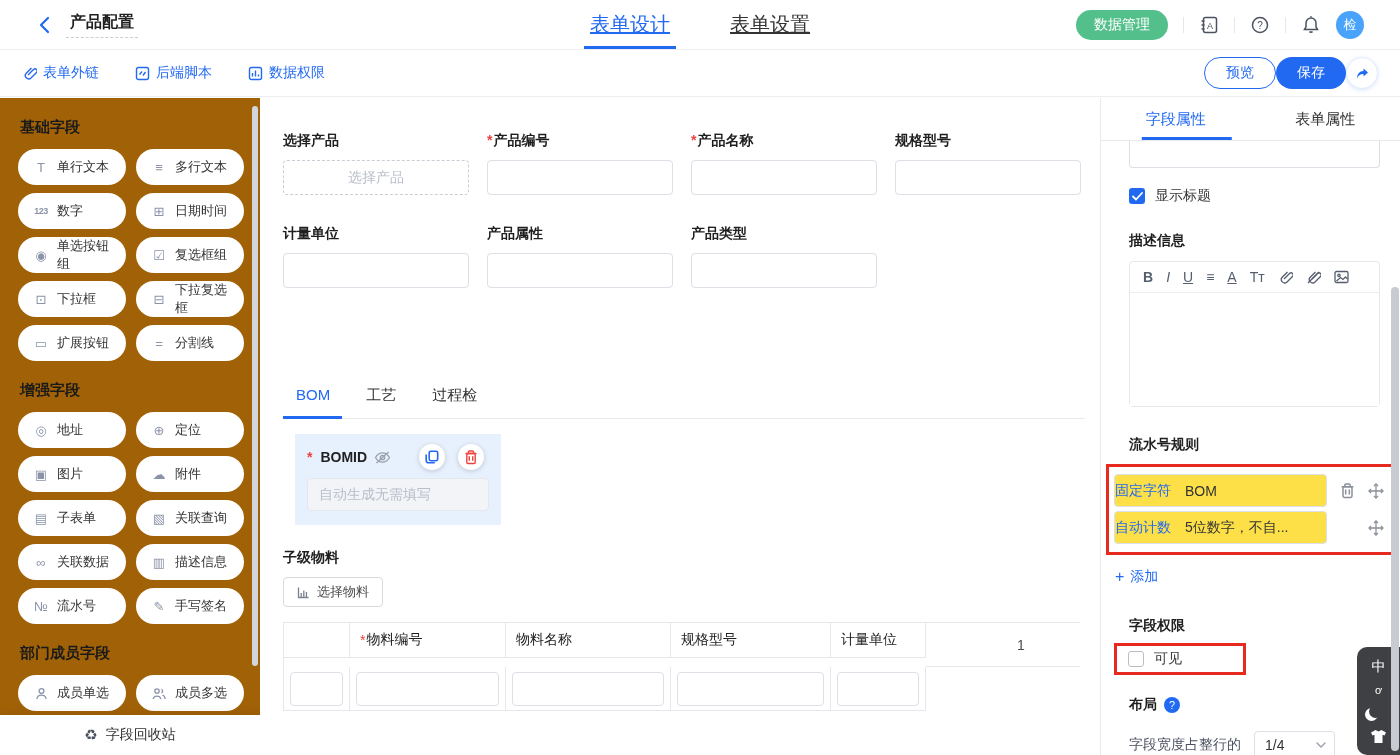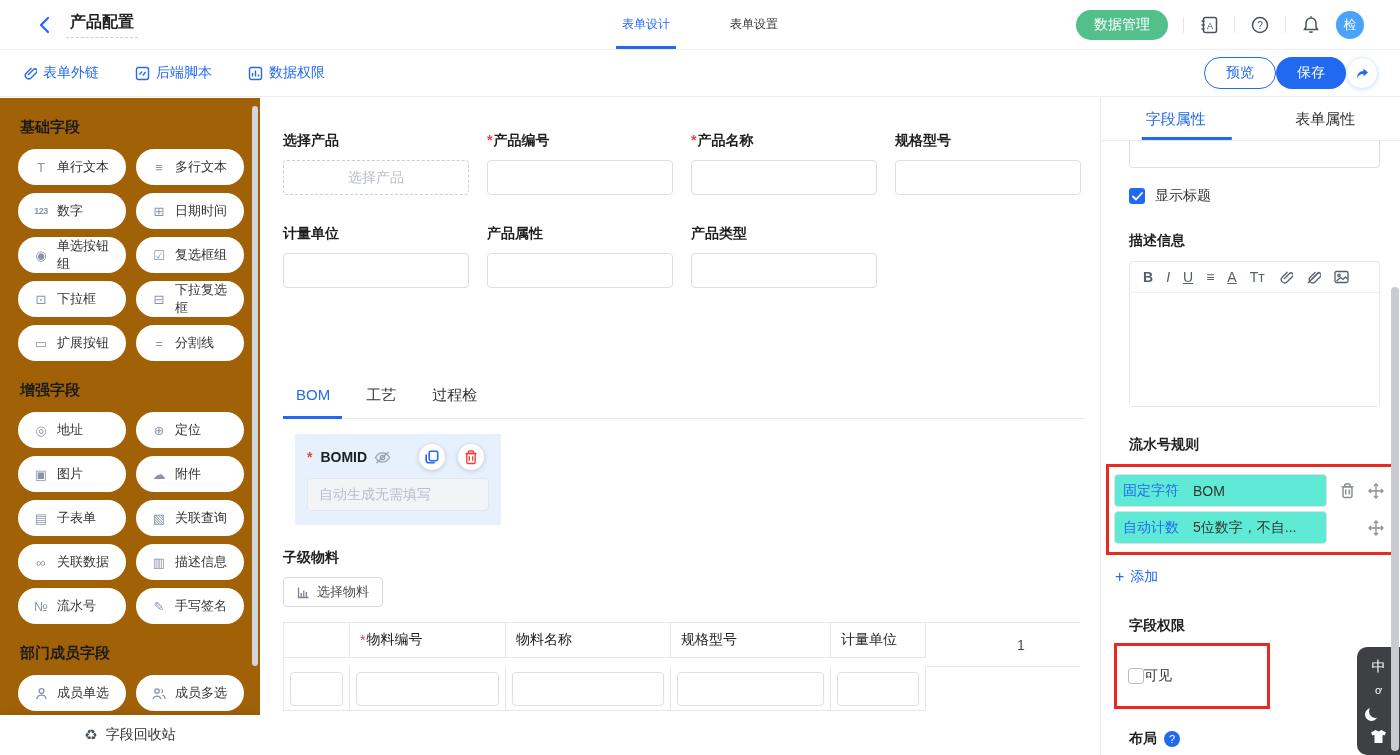--- a/index.html
+++ b/index.html
@@ -5,21 +5,21 @@
   * { margin:0; padding:0; box-sizing:border-box; }
   html,body { width:1400px; height:755px; overflow:hidden; }
   body { font-family:"Liberation Sans","DejaVu Sans",sans-serif; background:#fff; color:#333; font-size:14px; position:relative; }
   svg { display:block; }
 
   
   .topbar { height:50px; background:#fff; border-bottom:1px solid #eceef2; display:flex; align-items:center; padding:0 36px; position:relative; }
   .back-btn { display:flex; align-items:center; margin-right:12px; cursor:pointer; }
   .doc-title { font-size:16px; font-weight:bold; color:#1f1f1f; border-bottom:1px dashed #c9ced6; padding:0 4px 4px; }
   .top-tabs { position:absolute; left:50%; transform:translateX(-50%); display:flex; gap:60px; height:100%; align-items:center; }
-  .top-tab { font-size:12px; color:#333; height:100%; display:flex; align-items:center; position:relative; cursor:pointer; }
+  .top-tab { font-size:20px; color:#333; height:100%; display:flex; align-items:center; position:relative; cursor:pointer;text-decoration:underline; }
   .top-tab.active { color:#2269f2; }
   .top-tab.active::after { content:""; position:absolute; left:-6px; right:-6px; bottom:0; height:3px; background:#2269f2; }
   .topbar-right { margin-left:auto; display:flex; align-items:center; gap:15px; }
   .btn-green { height:30px; border-radius:15px; padding:0 18px; background:#53c08b; color:#fff; font-size:14px; border:none; display:flex; align-items:center; cursor:pointer; }
   .v-div { width:1px; height:16px; background:#e3e6eb; }
   .hdr-icon { color:#4a5160; display:flex; cursor:pointer; }
   .avatar { width:28px; height:28px; border-radius:50%; background:#4aa3fa; color:#fff; font-size:13px; display:flex; align-items:center; justify-content:center; cursor:pointer; }
 
   
   .subbar { height:47px; background:#fff; border-bottom:1px solid #eceef2; display:flex; align-items:center; padding:0 22px; }
@@ -95,30 +95,30 @@
 
   .editor { margin-top:11px; border:1px solid #e5e7eb; border-radius:4px; }
   .editor-toolbar { height:31px; border-bottom:1px solid #eceef1; display:flex; align-items:center; gap:13px; padding:0 13px; color:#555e6d; font-size:14px; }
   .ed-tool { cursor:pointer; display:flex; align-items:center; }
   .ed-tool.u { text-decoration:underline; }
   .editor-area { height:113px; background:#fff; }
 
   .serial-title { margin-top:29px; }
   .redbox-serial { margin:10px -14px 0 -23px; border:3px solid #e8291f; padding:3px 4px 4px 5px; }
   .rule-row { display:flex; align-items:center; margin:4px 0; }
-  .rule-box { width:213px; height:33px; border:1px solid #dcdfe6; border-radius:4px; display:flex; align-items:center; padding:0 8px; background:#5eead4; font-size:14px; cursor:pointer; }
+  .rule-box { width:213px; height:33px; border:1px solid #dcdfe6; border-radius:4px; display:flex; align-items:center; padding:0 0; background:#fde047; font-size:14px; cursor:pointer; }
   .rule-type { color:#2269f2; flex:none; }
   .rule-val { color:#333; margin-left:14px; white-space:nowrap; overflow:hidden; }
   .rule-icons { margin-left:auto; display:flex; align-items:center; gap:13px; padding-right:3px; }
   .rule-icons .ric { cursor:pointer; display:flex; }
   .add-row { margin:13px 0 0 -14px; display:flex; align-items:center; gap:6px; color:#2269f2; font-size:14px; cursor:pointer; }
   .add-plus { font-size:16px; line-height:1; }
 
   .perm-title { margin-top:31px; }
-  .redbox-perm { margin:8px 0 0 -15px; width:156px; border:3px solid #e8291f; padding:21px 11px; display:flex; align-items:center; }
+  .redbox-perm { margin:8px 0 0 -15px; width:132px; border:3px solid #e8291f; padding:4px 11px; display:flex; align-items:center; gap:10px; }
   .layout-row { margin-top:21px; display:flex; align-items:center; gap:7px; }
   .help-circle { width:16px; height:16px; border-radius:50%; background:#2269f2; color:#fff; font-size:11px; display:flex; align-items:center; justify-content:center; cursor:pointer; }
   .width-row { margin-top:17px; display:flex; align-items:center; gap:13px; font-size:14px; color:#4a5160; }
   .select-box { width:81px; height:28px; border:1px solid #dcdfe6; border-radius:4px; display:flex; align-items:center; justify-content:space-between; padding:0 8px 0 10px; color:#333; cursor:pointer; background:#fff; }
   .panel-scrollbar { position:absolute; top:189px; bottom:4px; right:1px; width:8px; border-radius:4px; background:#c8cbd1; z-index:12; }
 
   
   .float-widget { position:absolute; right:0; bottom:0; width:43px; height:108px; background:#3f4043; border-radius:10px 0 0 10px; z-index:10; display:flex; flex-direction:column; align-items:center; justify-content:center; gap:9px; color:#fff; }
   .fw-lang { font-size:14px; }
   .fw-mini { font-size:11px; line-height:1; }

